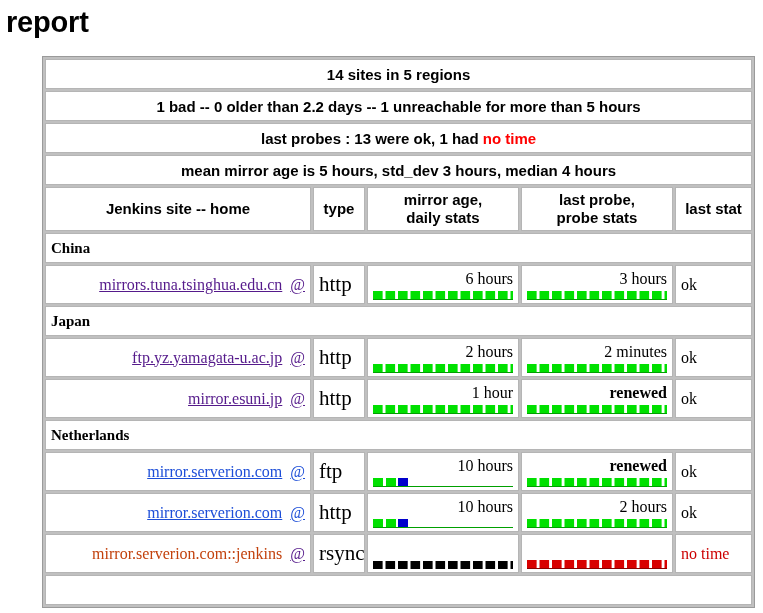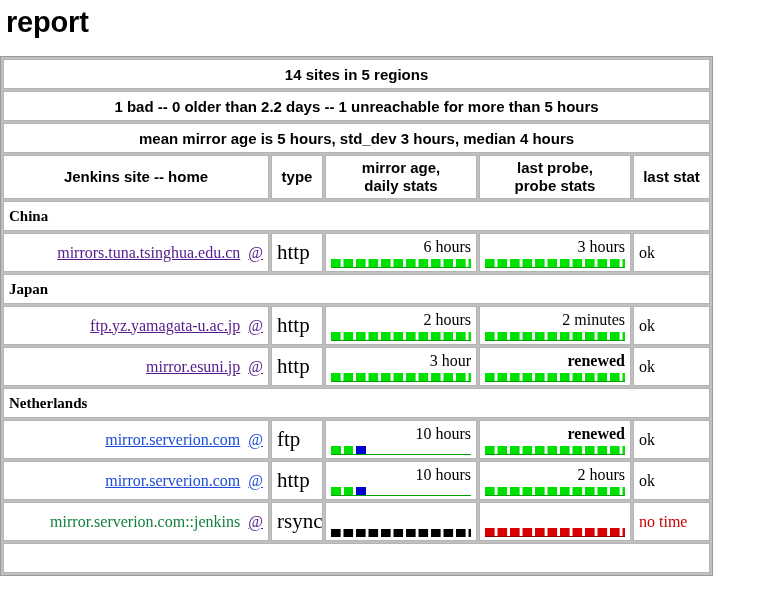--- a/index.html
+++ b/index.html
@@ -18,20 +18,21 @@
 
   #page-title {
     font-family: "Liberation Sans", sans-serif;
     font-size: 29px;
     font-weight: bold;
     margin: 6px 0 0 6px;
     letter-spacing: -0.2px;
   }
 
   .table-wrap {
+    margin-left: 42px;
     margin-top: 17px;
     width: 707px;
   }
 
   table.report {
     border-collapse: separate;
     border-spacing: 2px;
     width: 707px;
     background: #c0c0c0;
     border: 1px solid #9a9a9a;
@@ -85,21 +86,21 @@
     text-align: right;
     white-space: nowrap;
     padding-right: 6px;
     font-size: 16px;
   }
   td.site a {
     text-decoration: underline;
   }
   a.visited { color: #551a8b; }
   a.unvisited { color: #1d4ed8; }
-  td.site .plainhost { color: #15803d; }
+  td.site .plainhost { color: #c2410c; }
   td.site .at {
     margin-left: 8px;
   }
 
   td.type {
     text-align: left;
     font-size: 21px;
     padding-left: 7px;
   }
 
@@ -177,20 +178,23 @@
       <col style="width:77px">
     </colgroup>
     <tbody id="table-body">
         <tr>
           <td class="banner" colspan="5"><span>14 sites in 5 regions</span></td>
         </tr>
         <tr>
           <td class="banner" colspan="5"><span>1 bad -- 0 older than 2.2 days -- 1 unreachable for more than 5 hours</span></td>
         </tr>
         <tr>
+          <td class="banner" colspan="5"><span>last probes : 13 were ok, 1 had </span><span class="redtext">no time</span></td>
+        </tr>
+        <tr>
           <td class="banner" colspan="5"><span>mean mirror age is 5 hours, std_dev 3 hours, median 4 hours</span></td>
         </tr>
         <tr>
           <td class="colhead"><span>Jenkins site -- home</span></td>
           <td class="colhead"><span>type</span></td>
           <td class="colhead"><span>mirror age,</span><br><span>daily stats</span></td>
           <td class="colhead"><span>last probe,</span><br><span>probe stats</span></td>
           <td class="colhead"><span>last stat</span></td>
         </tr>
         <tr>
@@ -222,21 +226,21 @@
           <td class="stat">
             <div class="stat-label">2 minutes</div>
             <span class="bar green"></span>
           </td>
           <td class="laststat"><span>ok</span></td>
         </tr>
         <tr>
           <td class="site"><a href="#" class="visited">mirror.esuni.jp</a><a href="#" class="at visited">@</a></td>
           <td class="type"><span>http</span></td>
           <td class="stat">
-            <div class="stat-label">3 hour</div>
+            <div class="stat-label">1 hour</div>
             <span class="bar green"></span>
           </td>
           <td class="stat">
             <div class="stat-label bold">renewed</div>
             <span class="bar green"></span>
           </td>
           <td class="laststat"><span>ok</span></td>
         </tr>
         <tr>
           <td class="region" colspan="5"><span>Netherlands</span></td>

